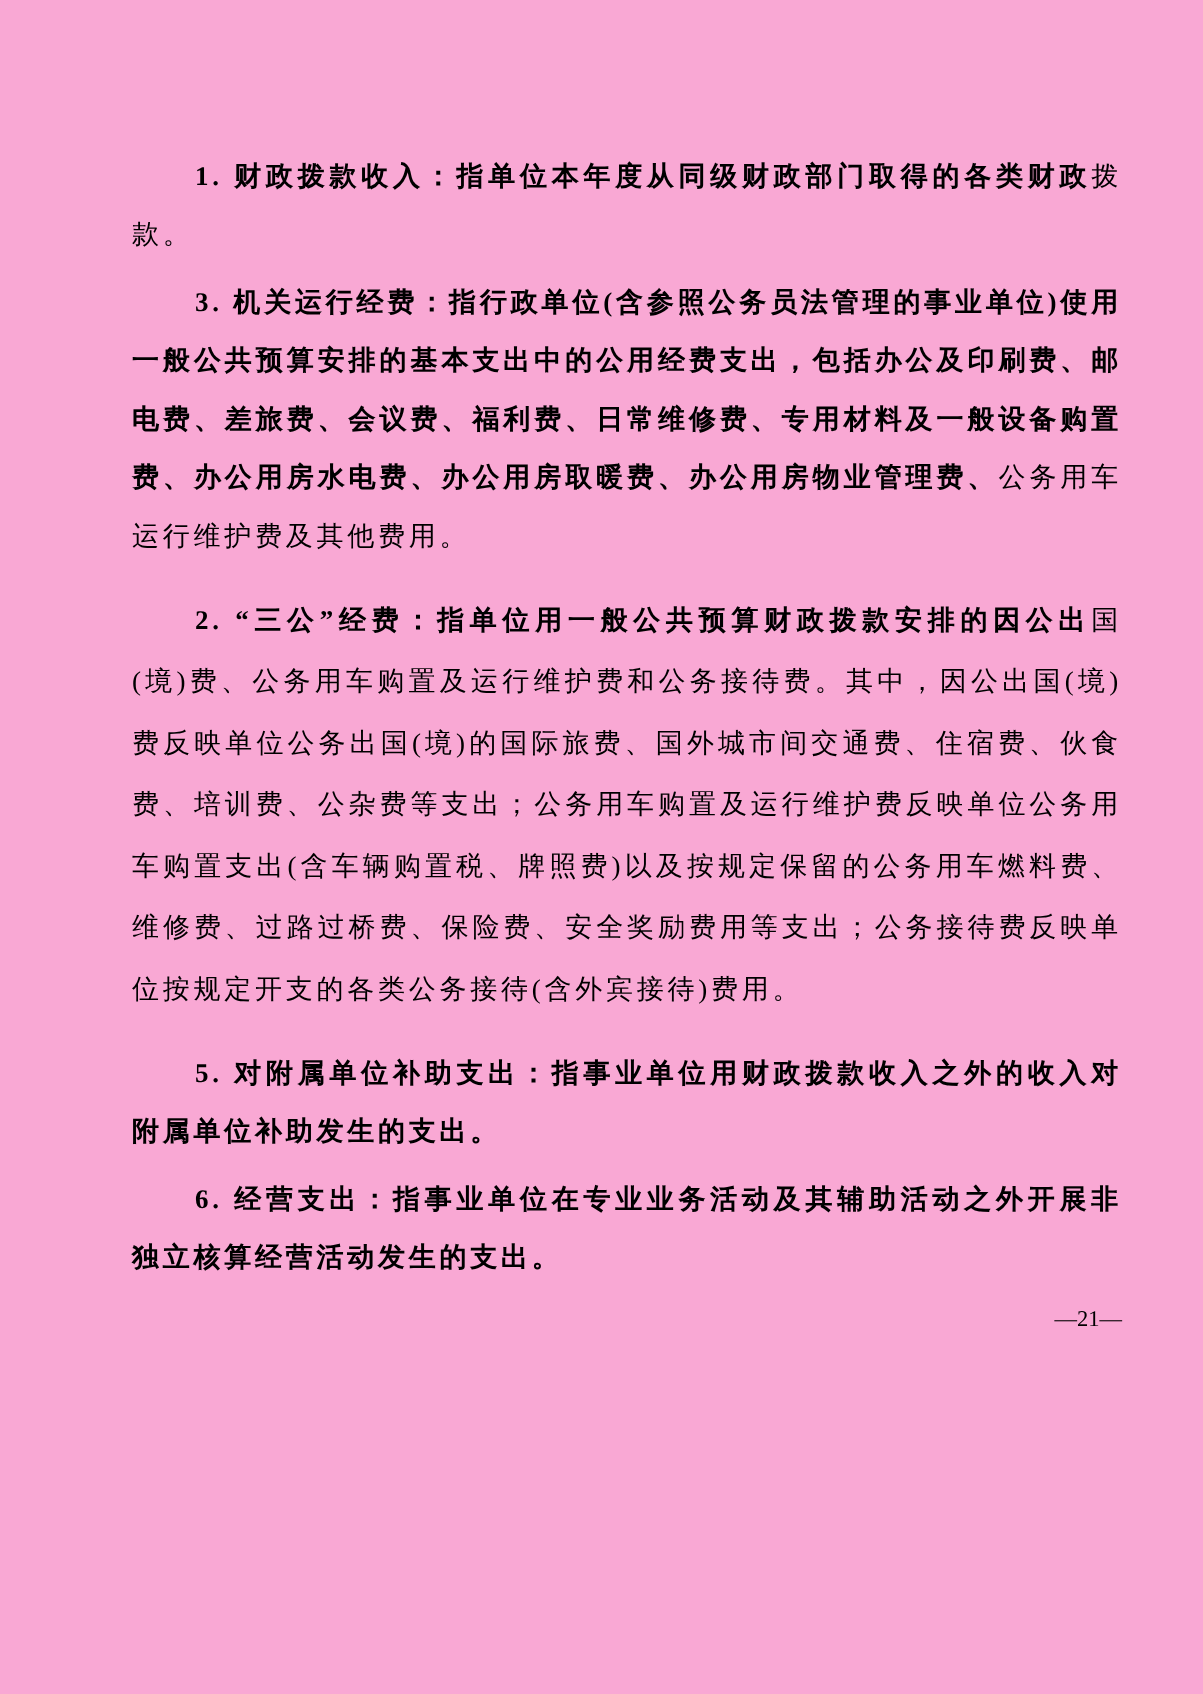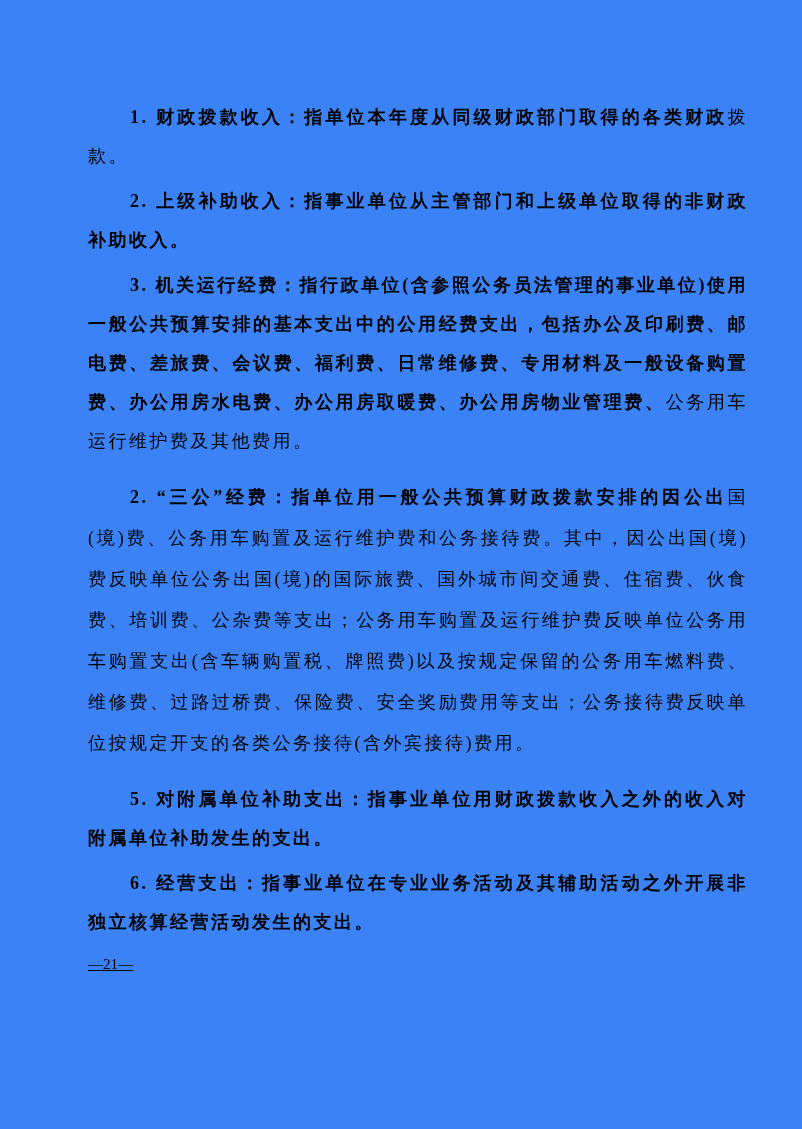--- a/index.html
+++ b/index.html
@@ -4,21 +4,21 @@
 <style>
   html, body {
     margin: 0;
     padding: 0;
     background: #ffffff;
   }
   .page {
     position: relative;
     width: 802px;
     height: 1129px;
-    background: #3b82f6;
+    background: #f9a8d4;
     box-sizing: border-box;
     padding: 98px 56px 0 88px;
     overflow: hidden;
     font-family: "Liberation Serif", "DejaVu Serif", serif;
     color: #000000;
   }
   .content {
     width: 660px;
   }
   p.para {
@@ -33,36 +33,34 @@
   p.para .b {
     font-weight: bold;
   }
   p.para.loose {
     line-height: 41px;
     margin-top: 16px;
     margin-bottom: 16px;
   }
   .footer {
     width: 660px;
-    text-align: left;
+    text-align: right;
     font-size: 15px;
     letter-spacing: 0;
     margin-top: 14px;
-    text-decoration: underline;
   }
 </style>
 </head>
 <body>
 
 <div class="page">
   <div class="content">
 
     <p class="para"><span class="b">1. 财政拨款收入：指单位本年度从同级财政部门取得的各类财政</span><span>拨款。</span></p>
 
-    <p class="para"><span class="b">2. 上级补助收入：指事业单位从主管部门和上级单位取得的非财政补助收入。</span><span></span></p>
 
     <p class="para"><span class="b">3. 机关运行经费：指行政单位(含参照公务员法管理的事业单位)使用一般公共预算安排的基本支出中的公用经费支出，包括办公及印刷费、邮电费、差旅费、会议费、福利费、日常维修费、专用材料及一般设备购置费、办公用房水电费、办公用房取暖费、办公用房物业管理费、</span><span>公务用车运行维护费及其他费用。</span></p>
 
     <p class="para loose"><span class="b">2. “三公”经费：指单位用一般公共预算财政拨款安排的因公出</span><span>国(境)费、公务用车购置及运行维护费和公务接待费。其中，因公出国(境)费反映单位公务出国(境)的国际旅费、国外城市间交通费、住宿费、伙食费、培训费、公杂费等支出；公务用车购置及运行维护费反映单位公务用车购置支出(含车辆购置税、牌照费)以及按规定保留的公务用车燃料费、维修费、过路过桥费、保险费、安全奖励费用等支出；公务接待费反映单位按规定开支的各类公务接待(含外宾接待)费用。</span></p>
 
     <p class="para"><span class="b">5. 对附属单位补助支出：指事业单位用财政拨款收入之外的收入对附属单位补助发生的支出。</span><span></span></p>
 
     <p class="para"><span class="b">6. 经营支出：指事业单位在专业业务活动及其辅助活动之外开展非独立核算经营活动发生的支出。</span><span></span></p>
 
 

